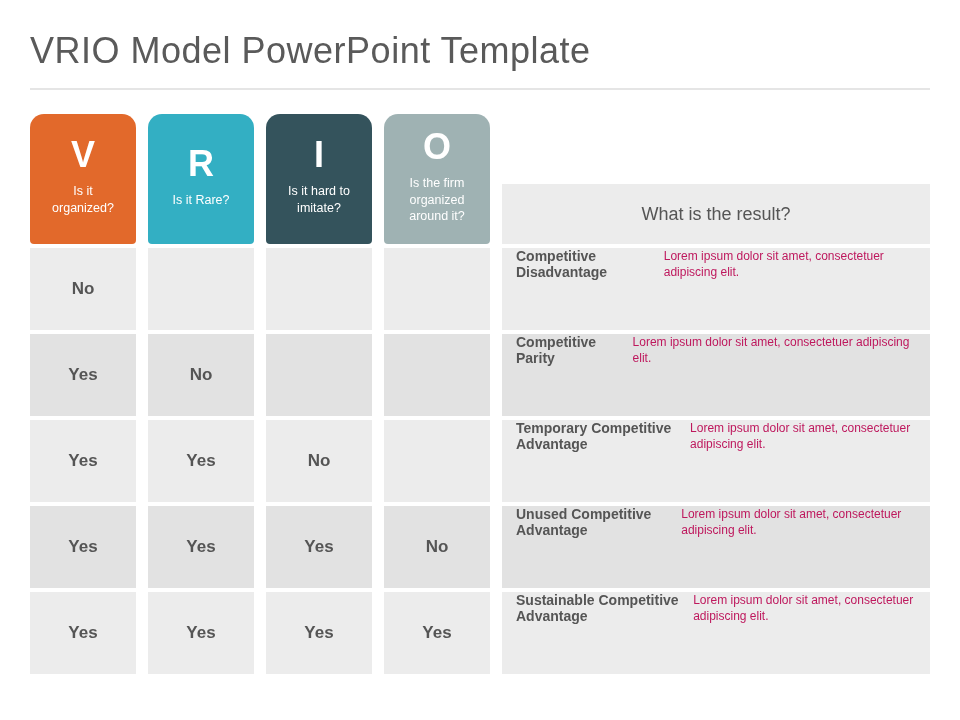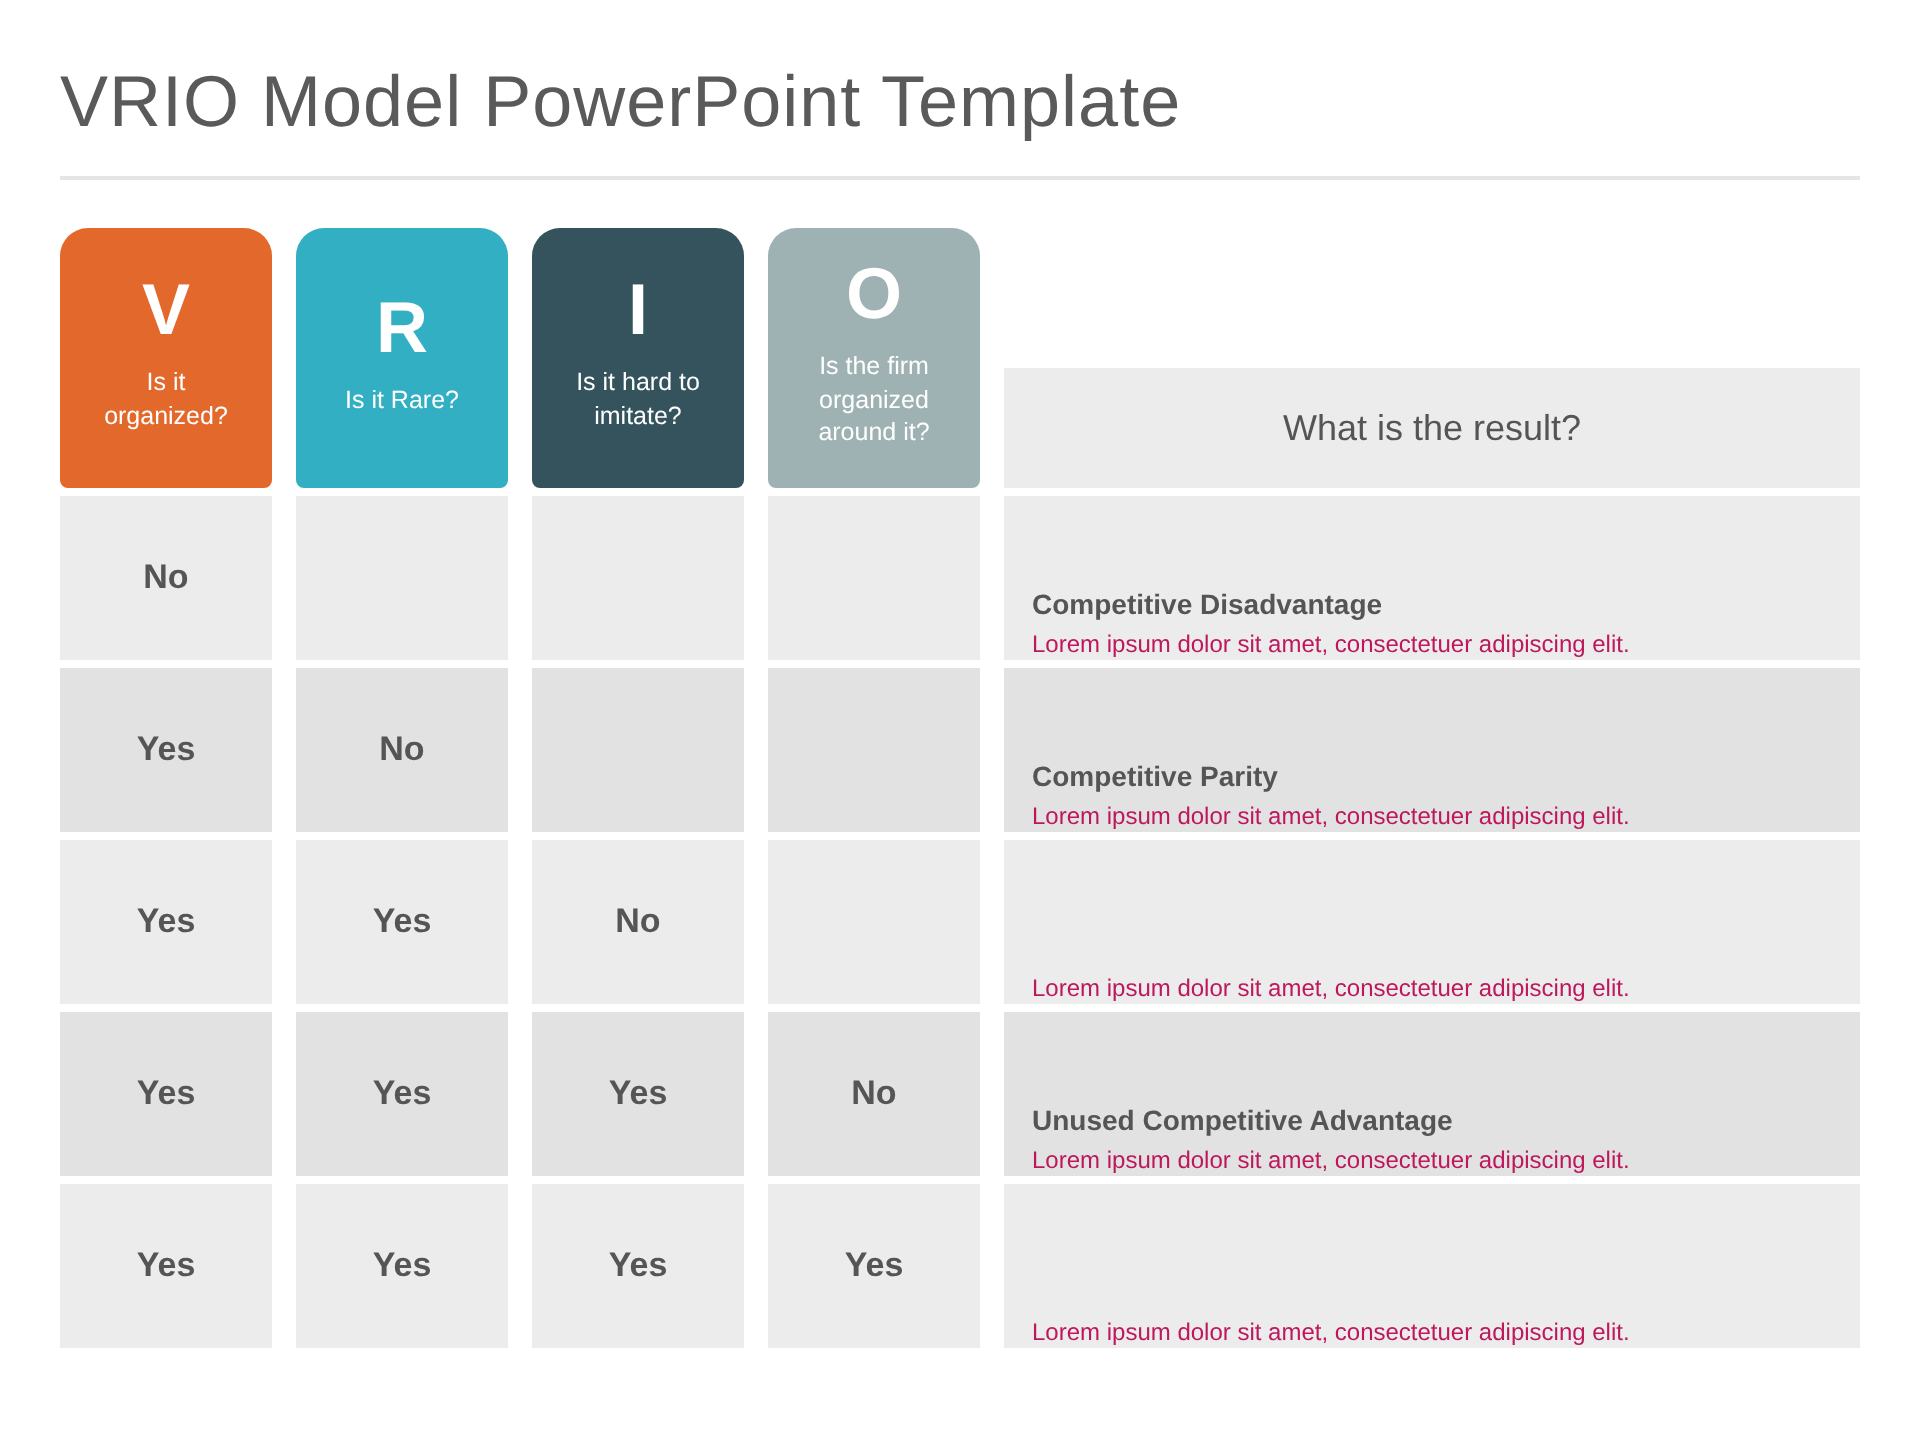--- a/index.html
+++ b/index.html
@@ -70,22 +70,22 @@
     display: flex;
     align-items: center;
     justify-content: center;
     font-size: 17px;
     font-weight: 700;
     color: #555;
   }
   .result-cell {
     height: 82px;
     display: flex;
-    flex-direction: column;
-    justify-content: flex-end;
+    flex-direction: row;
+    justify-content: center;
     padding: 0 14px;
   }
   .result-cell .res-title {
     font-size: 14px;
     font-weight: 700;
     color: #555;
     margin-bottom: 4px;
   }
   .result-cell .res-body {
     font-size: 12px;
@@ -140,34 +140,36 @@
     <div class="result-cell shade2">
       <div class="res-title">Competitive Parity</div>
       <div class="res-body">Lorem ipsum dolor sit amet, consectetuer adipiscing elit.</div>
     </div>
 
     <div class="cell shade1">Yes</div>
     <div class="cell shade1">Yes</div>
     <div class="cell shade1">No</div>
     <div class="cell shade1"></div>
     <div class="result-cell shade1">
+      <div class="res-title">Temporary Competitive Advantage</div>
       <div class="res-body">Lorem ipsum dolor sit amet, consectetuer adipiscing elit.</div>
     </div>
 
     <div class="cell shade2">Yes</div>
     <div class="cell shade2">Yes</div>
     <div class="cell shade2">Yes</div>
     <div class="cell shade2">No</div>
     <div class="result-cell shade2">
       <div class="res-title">Unused Competitive Advantage</div>
       <div class="res-body">Lorem ipsum dolor sit amet, consectetuer adipiscing elit.</div>
     </div>
 
     <div class="cell shade1">Yes</div>
     <div class="cell shade1">Yes</div>
     <div class="cell shade1">Yes</div>
     <div class="cell shade1">Yes</div>
     <div class="result-cell shade1">
+      <div class="res-title">Sustainable Competitive Advantage</div>
       <div class="res-body">Lorem ipsum dolor sit amet, consectetuer adipiscing elit.</div>
     </div>
 
   </div>
 </div>
 
 </body></html>

